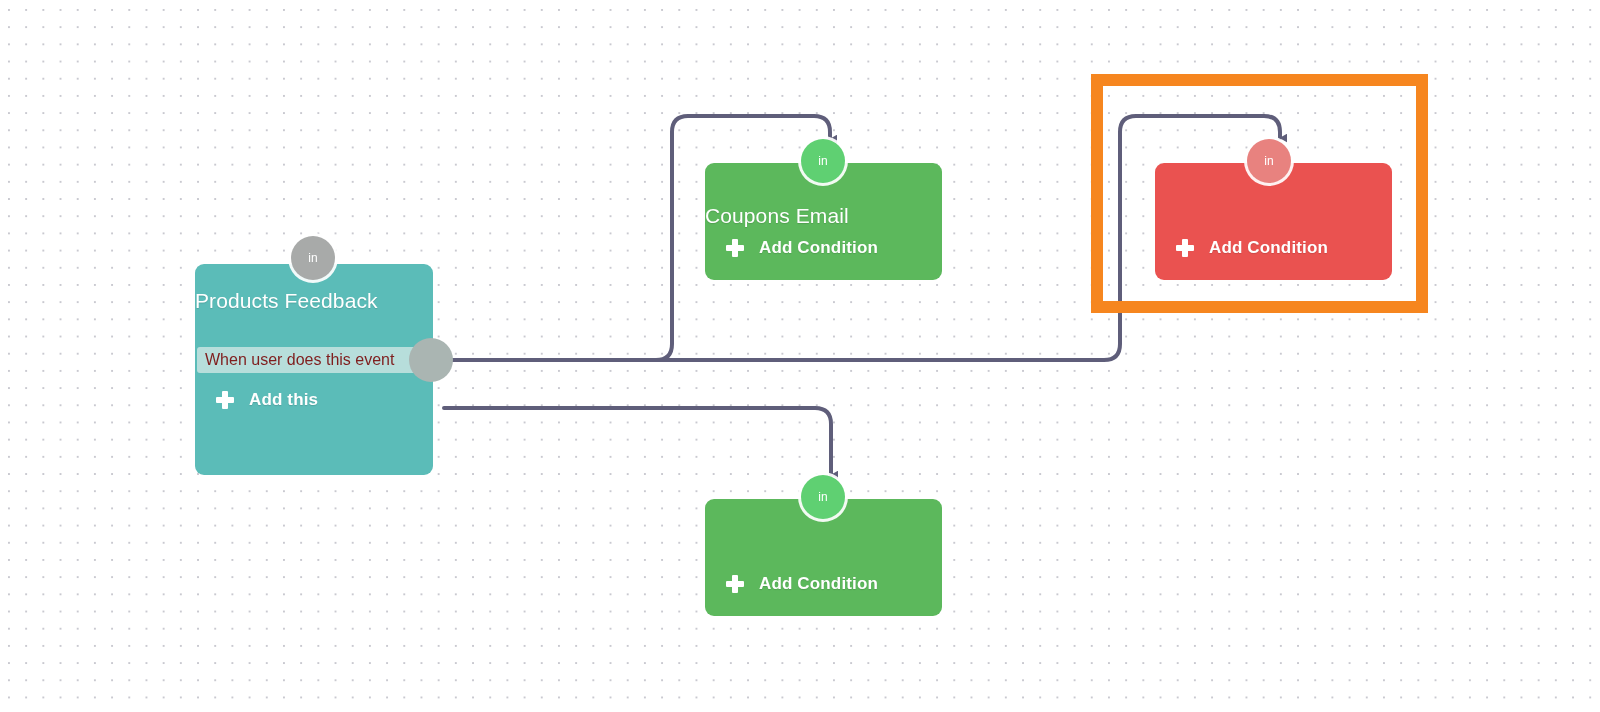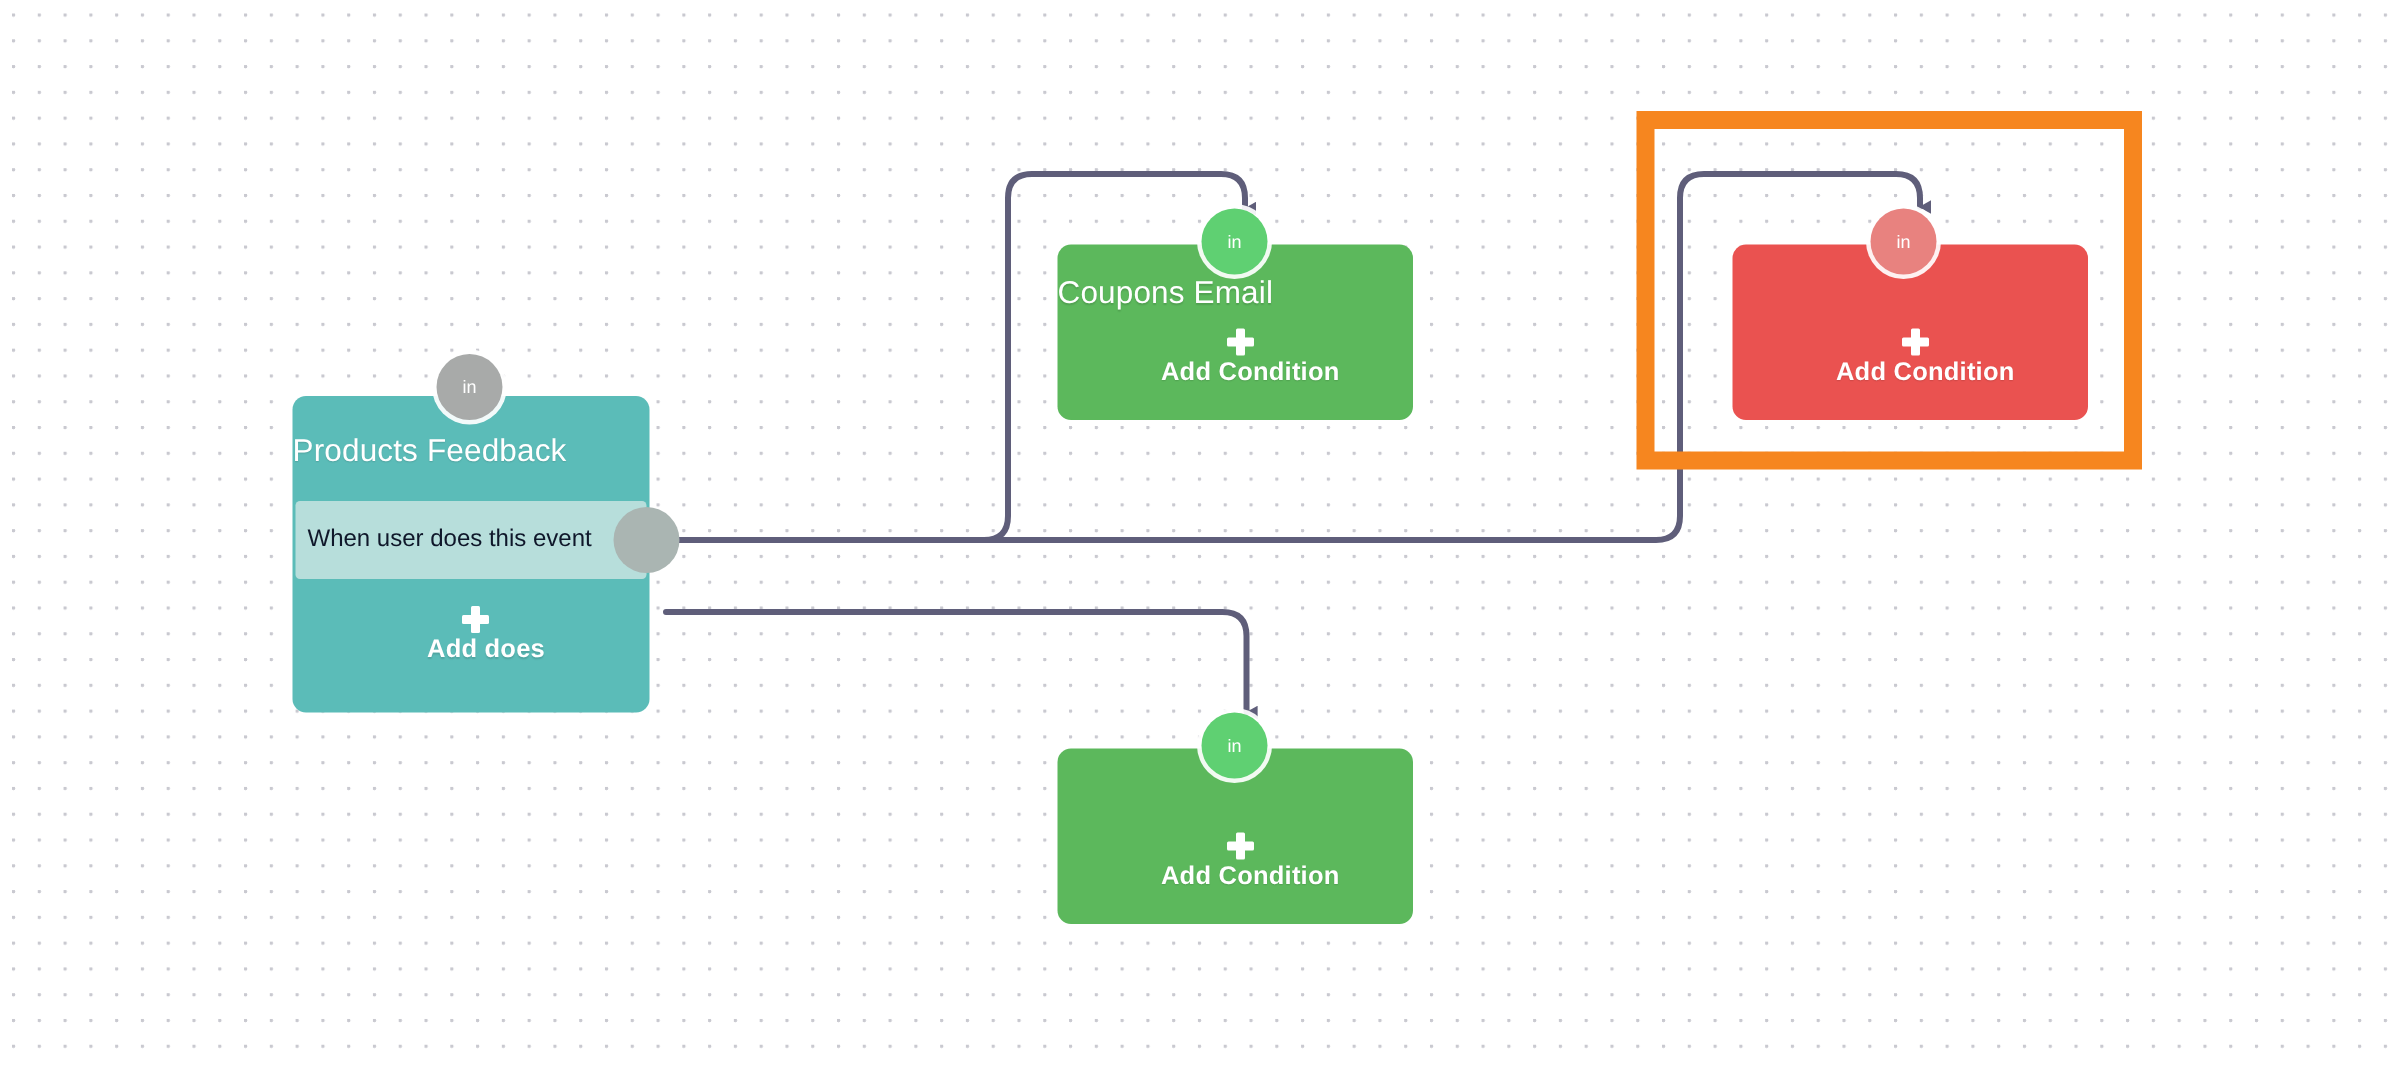--- a/index.html
+++ b/index.html
@@ -66,21 +66,20 @@
 
   .node-action {
     display: flex;
     align-items: center;
     color: #ffffff;
     font-size: 17px;
     font-weight: bold;
     letter-spacing: .15px;
     text-shadow: 0 1px 1px rgba(0,0,0,.13);
     user-select: none;
-    flex-direction: column;
   }
 
   
   .plus-icon {
     position: relative;
     width: 20px;
     height: 20px;
     flex: 0 0 20px;
     margin-right: 14px;
   }
@@ -123,27 +122,27 @@
     background: #5bbcb8;
     padding-top: 0;
   }
   #node-trigger .node-title {
     margin-top: 26px;
     margin-bottom: 19px;
   }
   .rule-row {
     position: relative;
     background: #b7dedb;
-    color: #0f172a;
+    color: #7f1d1d;
     font-size: 16px;
-    height: 52px;
+    height: 26px;
     display: flex;
     align-items: center;
     padding-left: 8px;
-    margin: 4px 2px 7px 2px;
+    margin: 17px 2px 7px 2px;
     border-radius: 3px;
     user-select: none;
   }
   .out-port {
     position: absolute;
     width: 44px;
     height: 44px;
     border-radius: 50%;
     background: #aab5b2;
     right: -22px;
@@ -203,21 +202,21 @@
     <div class="node-title">Products Feedback</div>
 
     <div class="rule-row">
       <span>When user does this event</span>
       <span class="out-port"></span>
     </div>
 
 
     <div class="node-action">
       <span class="plus-icon"></span>
-      <span>Add does</span>
+      <span>Add this</span>
     </div>
   </div>
 
   <div class="node node-step green" id="node-coupons" style="left:705px; top:163px; width:237px; height:117px;">
     <div class="in-badge badge-green" style="left:96px; top:-24px;">in</div>
     <div class="node-title">Coupons Email</div>
     <div class="node-action">
       <span class="plus-icon"></span>
       <span>Add Condition</span>
     </div>

